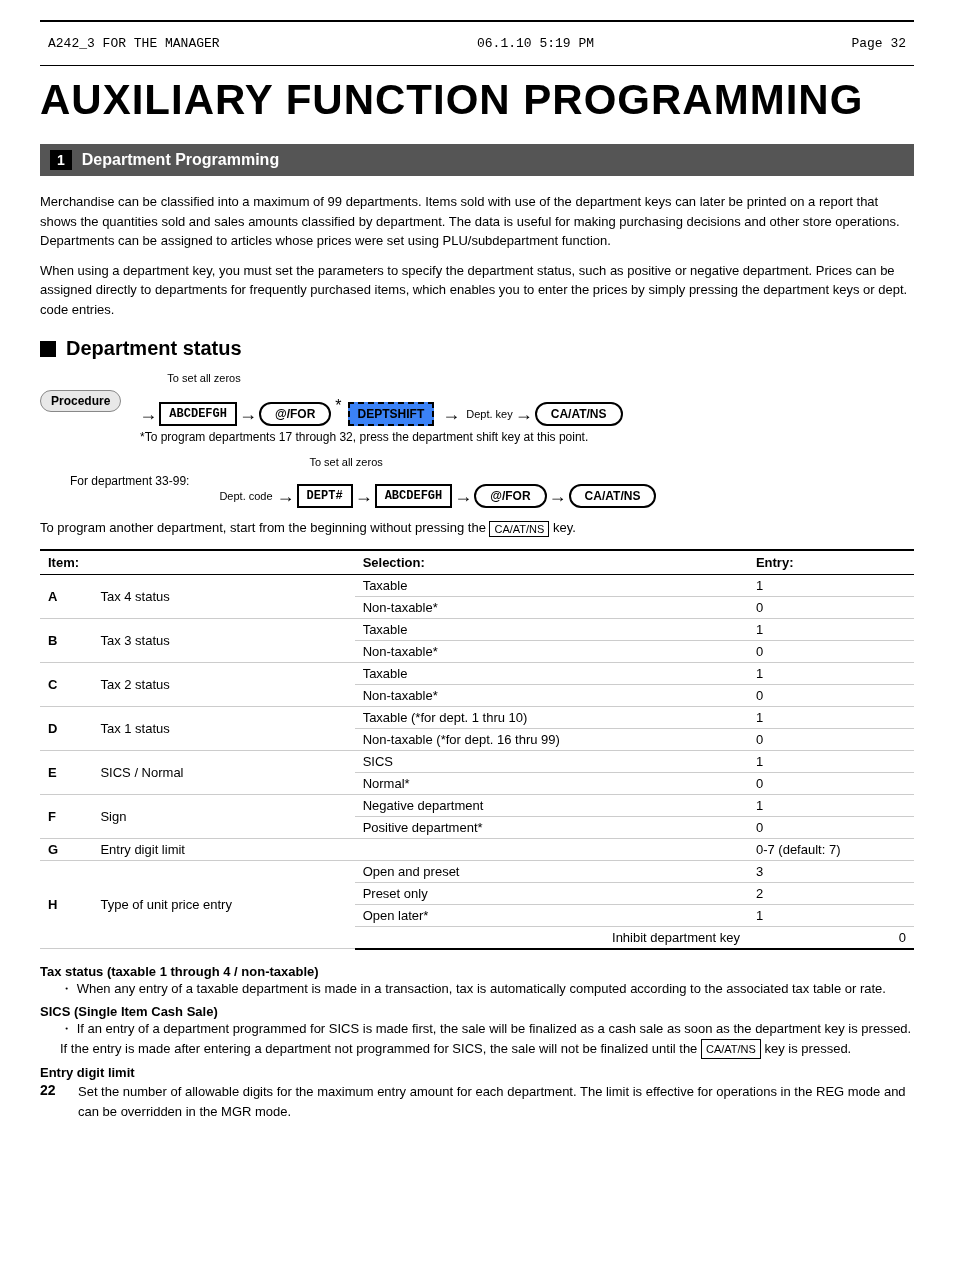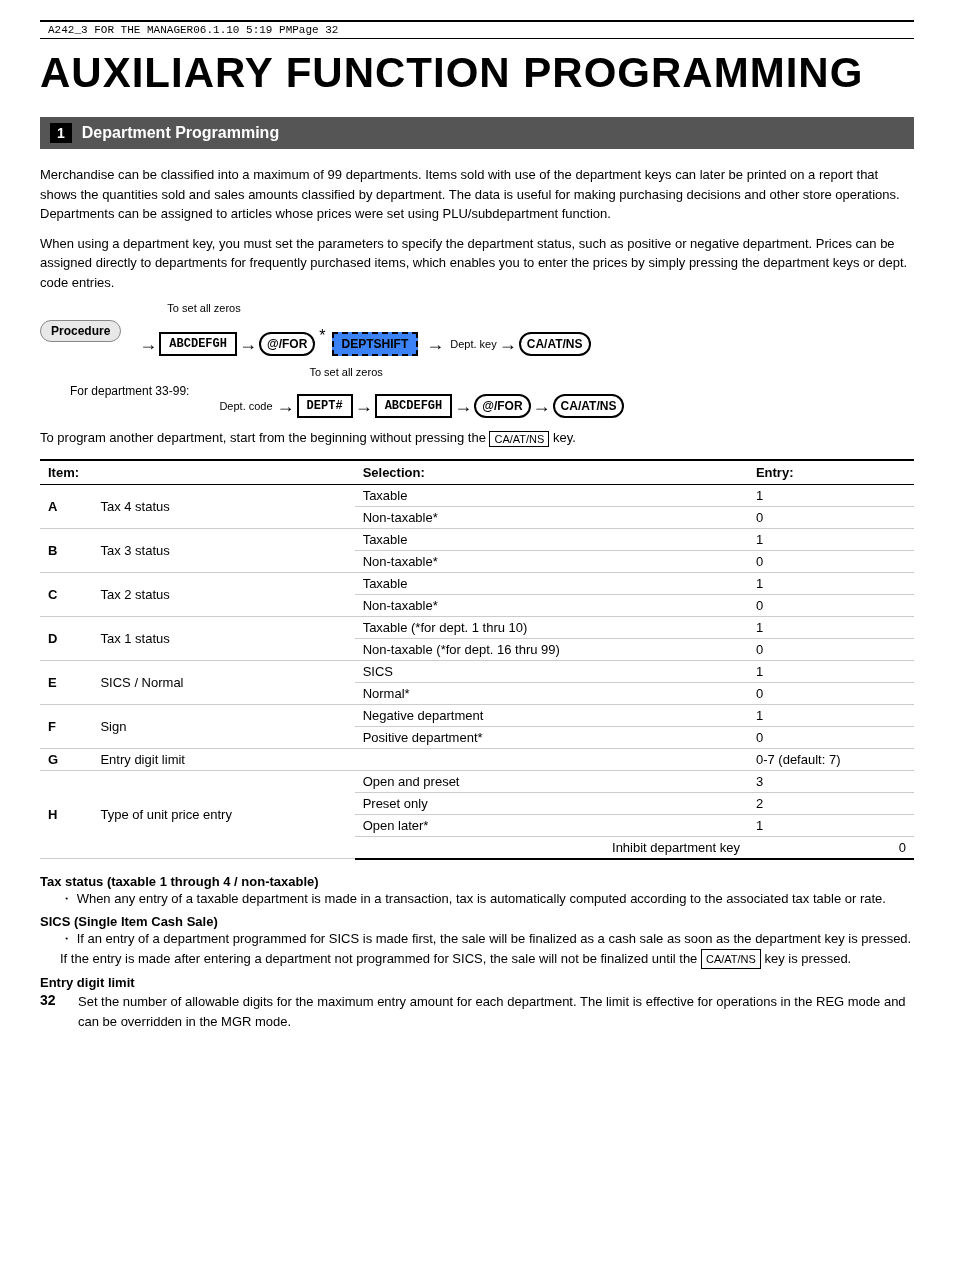--- a/index.html
+++ b/index.html
@@ -18,26 +18,26 @@
       min-height: 1264px;
       background: #fff;
       padding: 20px 40px 30px 40px;
       position: relative;
     }
 
     
     .header-bar {
       border-top: 2px solid #000;
       border-bottom: 1px solid #000;
-      padding: 2px 8px;
-      font-size: 11px;
+      padding: 14px 8px;
+      font-size: 13px;
       font-family: 'Courier New', monospace;
       margin-bottom: 10px;
       display: flex;
-      justify-content: flex-start;
+      justify-content: space-between;
     }
 
     
     .main-title {
       font-size: 42px;
       font-weight: 900;
       letter-spacing: 1px;
       margin-bottom: 20px;
       margin-top: 10px;
       font-family: Arial, Helvetica, sans-serif;
@@ -113,21 +113,21 @@
       padding: 3px 8px;
       font-size: 12px;
       font-weight: bold;
       font-family: 'Courier New', monospace;
       background: #fff;
       display: inline-block;
     }
 
     .key-box-oval {
       border: 2px solid #000;
-      padding: 3px 6px;
+      padding: 3px 14px;
       font-size: 12px;
       font-weight: bold;
       background: #fff;
       display: inline-block;
       border-radius: 20px;
     }
 
     
     .dashed-box {
       border: 2px dashed #000;
@@ -238,20 +238,24 @@
   <div class="main-title">AUXILIARY FUNCTION PROGRAMMING</div>
 
   <div class="section-header">
     <span class="section-number">1</span>
     <span class="section-title">Department Programming</span>
   </div>
 
   <p class="body-text">Merchandise can be classified into a maximum of 99 departments.  Items sold with use of the department keys can later be printed on a report that shows the quantities sold and sales amounts classified by department.  The data is useful for making purchasing decisions and other store operations.  Departments can be assigned to articles whose prices were set using PLU/subdepartment function.</p>
   <p class="body-text">When using a department key, you must set the parameters to specify the department status, such as positive or negative department.  Prices can be assigned directly to departments for frequently purchased items, which enables you to enter the prices by simply pressing the department keys or dept. code entries.</p>
 
+  <div class="subsection-header">
+    <div class="subsection-square"></div>
+    <span class="subsection-title">Department status</span>
+  </div>
 
   <div class="diagram-area">
 
     <div style="display:flex; align-items:flex-start; margin-bottom:4px;">
       <div style="display:flex; flex-direction:column; align-items:center; margin-right:16px; margin-top:18px;">
         <div class="procedure-btn">Procedure</div>
       </div>
 
       <div style="display:flex; flex-direction:column;">
 
@@ -279,20 +283,21 @@
 
           <div style="display:flex; flex-direction:column; align-items:center;">
             <span style="font-size:11px;">Dept. key</span>
           </div>
           <span class="arrow-right">→</span>
           <div class="key-box-oval">CA/AT/NS</div>
         </div>
       </div>
     </div>
 
+    <p class="footnote" style="margin-left:100px; margin-top:4px; margin-bottom:12px;">*To program departments 17 through 32, press the department shift key at this point.</p>
 
     <div class="sub-flow-section">
       <div style="display:flex; align-items:flex-start; gap:30px;">
         <div style="display:flex; flex-direction:column; justify-content:flex-end; padding-top:18px;">
           <span style="font-size:12px;">For department 33-99:</span>
         </div>
         <div>
 
           <div style="display:flex; margin-bottom:2px; margin-left:90px;">
             <span class="to-set-label">To set all zeros</span>
@@ -439,18 +444,18 @@
     <p class="notes-bold" style="margin-top:6px;">SICS (Single Item Cash Sale)</p>
     <p class="notes-indent">
       <span>・</span>
       <span>If an entry of a department programmed for SICS is made first, the sale will be finalized as a cash sale as soon as the department key is pressed.  If the entry is made after entering a department not programmed for SICS, the sale will not be finalized until the</span>
       <span class="inline-key">CA/AT/NS</span>
       <span>key is pressed.</span>
     </p>
 
     <p class="notes-bold" style="margin-top:6px;">Entry digit limit</p>
     <div style="display:flex; align-items:flex-start; margin-top:2px;">
-      <span style="font-weight:bold; font-size:14px; margin-right:6px; min-width:22px;">32</span>
+      <span style="font-weight:bold; font-size:14px; margin-right:6px; min-width:22px;">22</span>
       <p class="notes-text">Set the number of allowable digits for the maximum entry amount for each department.  The limit is effective for operations in the REG mode and can be overridden in the MGR mode.</p>
     </div>
   </div>
 
 </div>
 
 </body></html>

